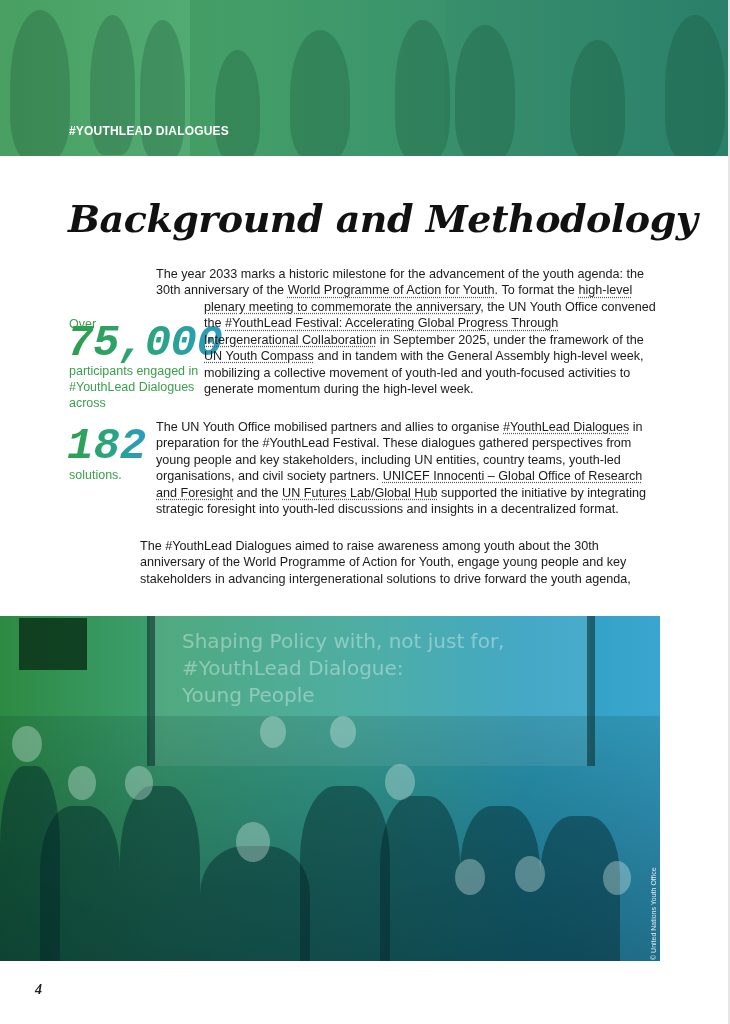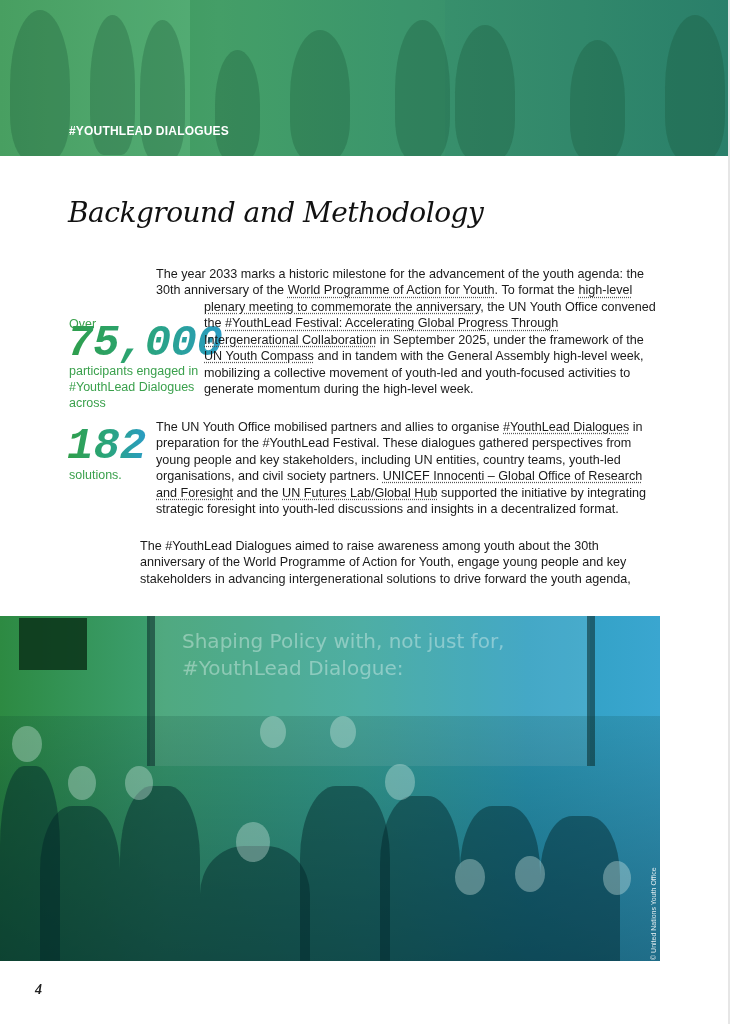--- a/index.html
+++ b/index.html
@@ -22,21 +22,21 @@
   .banner .panel-a { position: absolute; left: 0; top: 0; width: 190px; height: 156px; background: rgba(255,255,255,0.06); }
   .banner .panel-b { position: absolute; left: 190px; top: 0; width: 255px; height: 156px; background: rgba(0,50,20,0.08); }
   .banner .panel-c { position: absolute; left: 445px; top: 0; width: 283px; height: 156px; background: rgba(0,40,40,0.10); }
   .banner-label {
     position: absolute; left: 69px; top: 124px;
     color: #ffffff; font-weight: bold; font-size: 12px; letter-spacing: 0.2px;
   }
   .page-title {
     position: absolute; left: 68px; top: 196px; margin: 0;
     font-family: "DejaVu Serif", "Liberation Serif", serif;
-    font-style: italic; font-weight: normal; font-size: 28px; color: #111111;
+    font-style: italic; font-weight: bold; font-size: 38px; color: #111111;
     letter-spacing: -0.5px; white-space: nowrap;
   }
   
   .stat { position: absolute; left: 69px; color: #3aa04c; font-size: 12.5px; line-height: 16px; }
   .stat-over { top: 304px; margin-top: 12px; }
   .stat-number {
     position: absolute; left: 67px;
     font-family: Liberation Mono, monospace;
     font-style: italic; font-weight: bold; color: #2e9e55;
     background: linear-gradient(90deg, #2f9e4a 0%, #2aa57a 50%, #2a9cc4 100%);
@@ -141,17 +141,18 @@
   <div class="person" style="left:330px;top:100px;width:26px;height:32px;"></div>
   <div class="person" style="left:385px;top:148px;width:30px;height:36px;"></div>
   <div class="person" style="left:455px;top:243px;width:30px;height:36px;"></div>
   <div class="person" style="left:515px;top:240px;width:30px;height:36px;"></div>
   <div class="person" style="left:603px;top:245px;width:28px;height:34px;"></div>
 </div>
 
 <div class="screen-text">
   <div>Shaping Policy with, not just for,</div>
   <div>#YouthLead Dialogue:</div>
+  <div>Young People</div>
 </div>
 
 <div class="credit">© United Nations Youth Office</div>
 
 <div class="page-number">4</div>
 
 </body></html>

